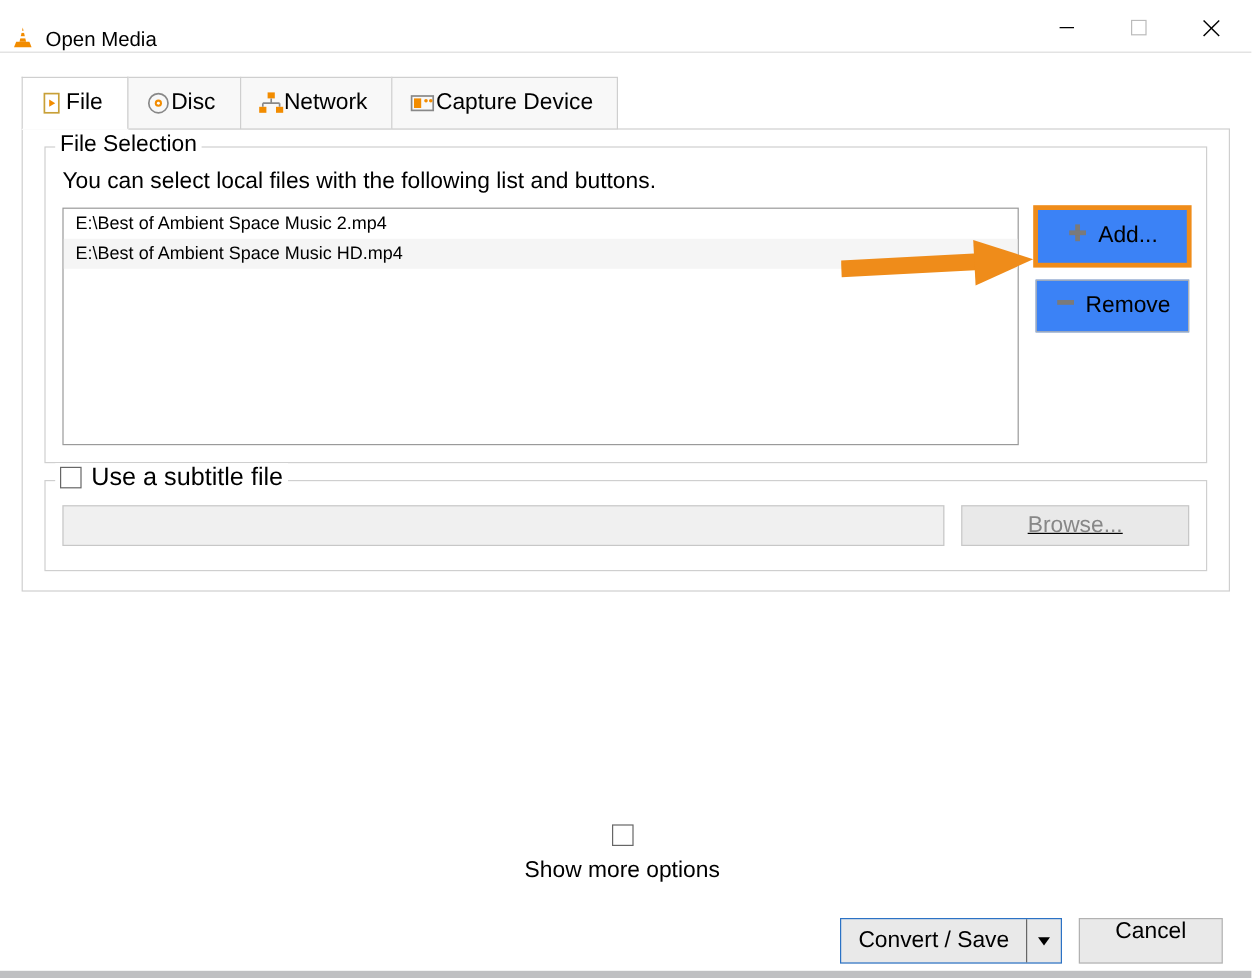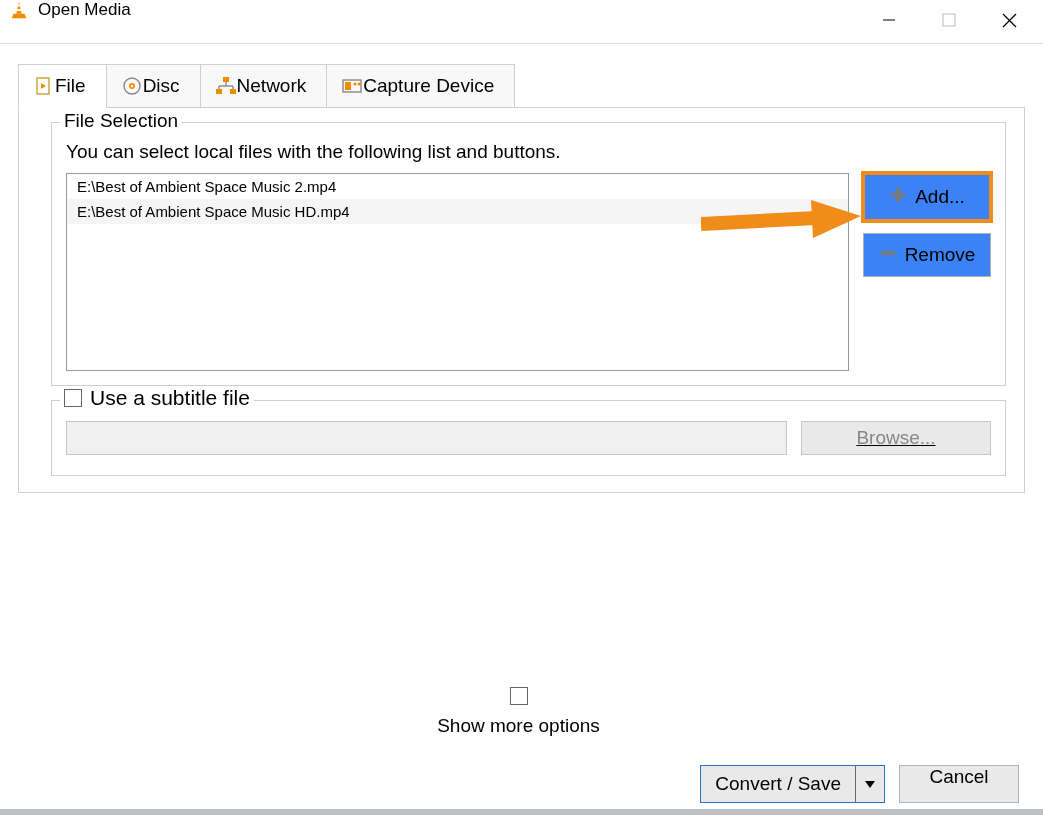--- a/index.html
+++ b/index.html
@@ -11,21 +11,21 @@
     body {
       width: 1043px;
       height: 815px;
       background: #fff;
       position: relative;
       overflow: hidden;
     }
     .titlebar {
       height: 44px;
       display: flex;
-      align-items: flex-start;
+      align-items: flex-end;
       padding: 0 4px 0 8px;
       border-bottom: 1px solid #ddd;
     }
     .vlc-icon {
       width: 22px;
       height: 22px;
       margin-right: 8px;
     }
     .title-text {
       font-size: 17px;
@@ -79,21 +79,21 @@
     .tab-icon {
       width: 22px;
       height: 22px;
       display: inline-flex;
       align-items: center;
       justify-content: center;
     }
     .main-panel {
       border: 1px solid #cfcfcf;
       margin-top: -1px;
-      padding: 14px 18px 16px 32px;
+      padding: 14px 18px 16px 18px;
       position: relative;
       z-index: 1;
       background: #fff;
     }
     .fieldset {
       border: 1px solid #cfcfcf;
       padding: 12px 14px 14px 14px;
       margin-bottom: 14px;
       position: relative;
     }

